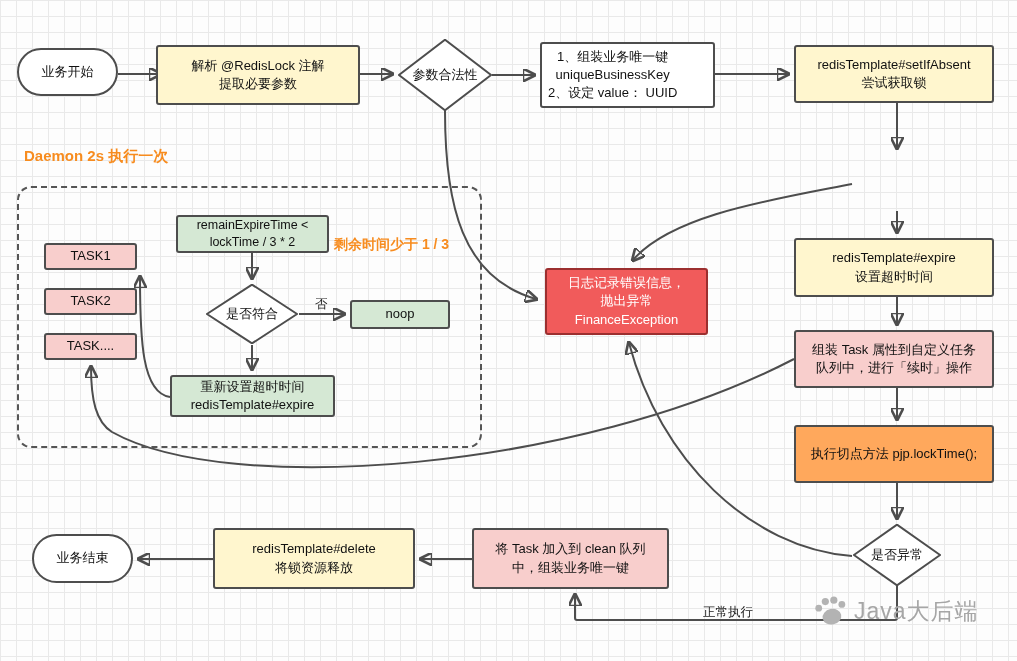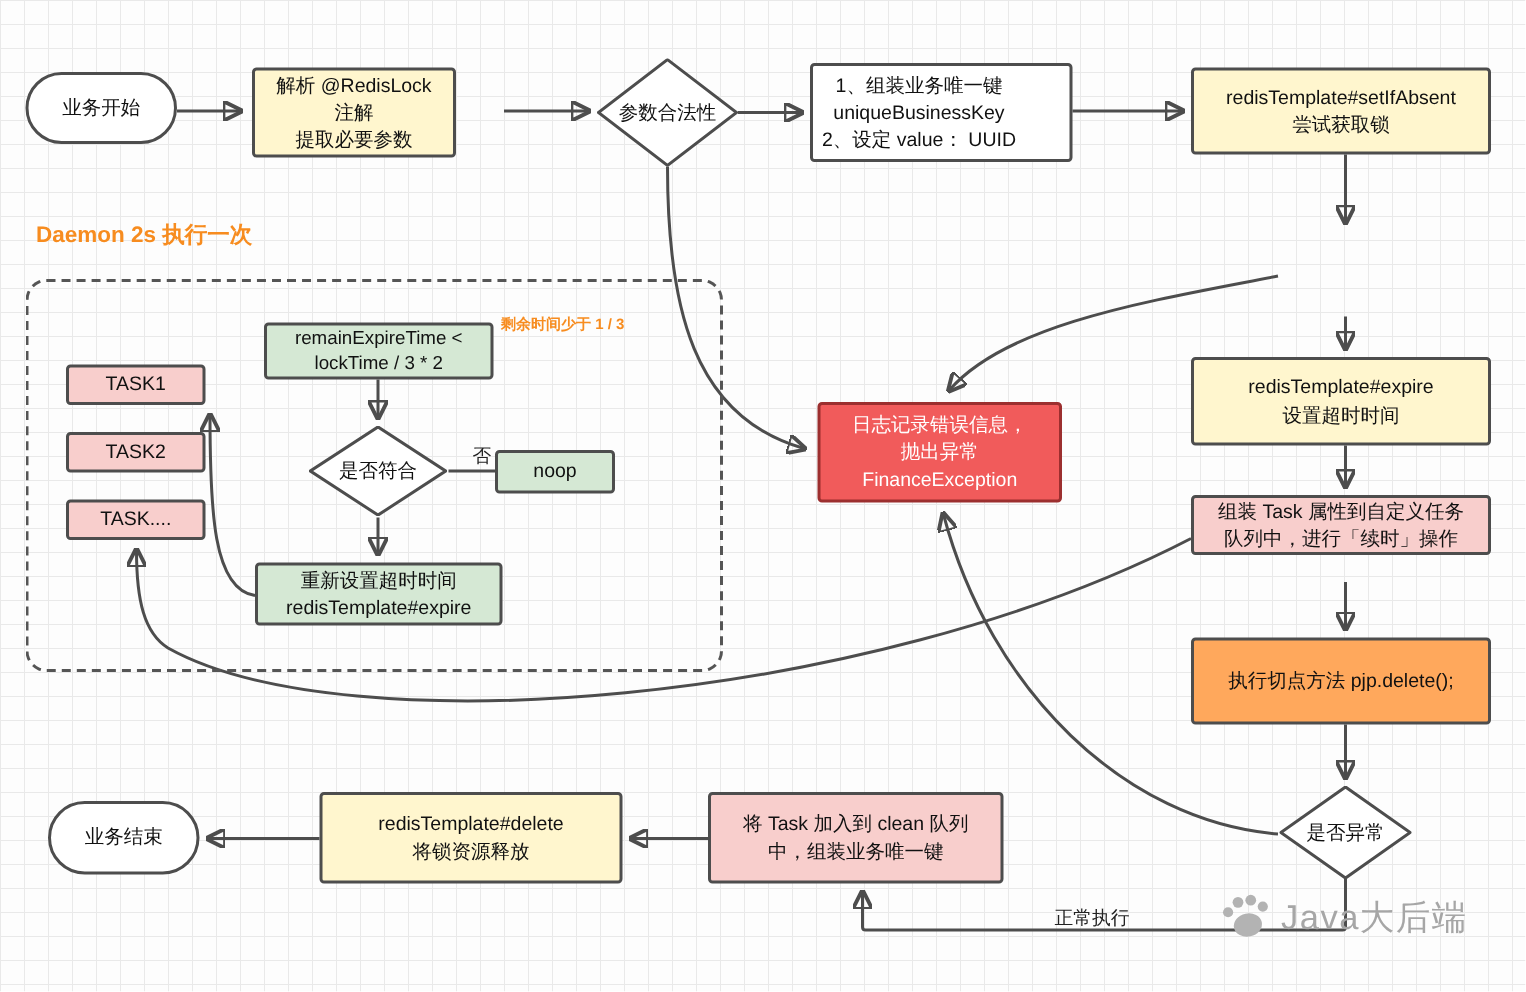--- a/index.html
+++ b/index.html
@@ -79,45 +79,45 @@
     <path d="M170,397 C142,393 140,340 140,277" marker-end="url(#arrow)"></path>
     <path d="M897,586 L897,618 Q897,620 895,620 L577,620 Q575,620 575,618 L575,595" marker-end="url(#arrow)"></path>
     <path d="M472,559 L421,559" marker-end="url(#arrow)"></path>
     <path d="M213,559 L139,559" marker-end="url(#arrow)"></path>
   </svg>
 
   <div class="daemon-box" style="left:17px;top:186px;width:461px;height:258px"></div>
 
   <div class="node pill" style="left:17px;top:48px;width:101px;height:48px">业务开始</div>
 
-  <div class="node yellow" style="left:168px;top:45px;width:136px;height:60px">解析 @RedisLock 注解
+  <div class="node yellow" style="left:156px;top:45px;width:204px;height:60px">解析 @RedisLock 注解
 提取必要参数</div>
 
   <div class="diamond" style="left:398px;top:39px;width:94px;height:72px">
     <svg viewBox="0 0 100 100" preserveAspectRatio="none">
       <polygon points="50,1 99,50 50,99 1,50" vector-effect="non-scaling-stroke"></polygon>
     </svg>
     <span class="dlabel">参数合法性</span>
   </div>
 
   <div class="node align-left" style="left:540px;top:42px;width:175px;height:66px">1、组装业务唯一键
 uniqueBusinessKey
 2、设定 value：  UUID</div>
 
   <div class="node yellow" style="left:794px;top:45px;width:200px;height:58px">redisTemplate#setIfAbsent
 尝试获取锁</div>
 
 
   <div class="node yellow" style="left:794px;top:238px;width:200px;height:59px">redisTemplate#expire
 设置超时时间</div>
 
-  <div class="node pink" style="left:794px;top:330px;width:200px;height:40px">组装 Task 属性到自定义任务
+  <div class="node pink" style="left:794px;top:330px;width:200px;height:58px">组装 Task 属性到自定义任务
 队列中，进行「续时」操作</div>
 
-  <div class="node orange" style="left:794px;top:425px;width:200px;height:58px">执行切点方法 pjp.delete();</div>
+  <div class="node orange" style="left:794px;top:425px;width:200px;height:58px">执行切点方法 pjp.lockTime();</div>
 
   <div class="diamond" style="left:853px;top:524px;width:88px;height:62px">
     <svg viewBox="0 0 100 100" preserveAspectRatio="none">
       <polygon points="50,1 99,50 50,99 1,50" vector-effect="non-scaling-stroke"></polygon>
     </svg>
     <span class="dlabel">是否异常</span>
   </div>
 
   <div class="node red" style="left:545px;top:268px;width:163px;height:67px">日志记录错误信息，
 抛出异常
@@ -125,30 +125,30 @@
 
   <div class="note" style="left:24px;top:147px;font-size:15px">Daemon 2s 执行一次</div>
 
   <div class="node pink" style="left:44px;top:243px;width:93px;height:27px">TASK1</div>
   <div class="node pink" style="left:44px;top:288px;width:93px;height:27px">TASK2</div>
   <div class="node pink" style="left:44px;top:333px;width:93px;height:27px">TASK....</div>
 
   <div class="node green" style="left:176px;top:215px;width:153px;height:38px;font-size:12.5px">remainExpireTime &lt;
 lockTime / 3 * 2</div>
 
-  <div class="note" style="left:334px;top:209px;font-size:10px">剩余时间少于 1 / 3</div>
+  <div class="note" style="left:334px;top:236px;font-size:14px">剩余时间少于 1 / 3</div>
 
   <div class="diamond" style="left:206px;top:284px;width:92px;height:60px">
     <svg viewBox="0 0 100 100" preserveAspectRatio="none">
       <polygon points="50,1 99,50 50,99 1,50" vector-effect="non-scaling-stroke"></polygon>
     </svg>
     <span class="dlabel">是否符合</span>
   </div>
 
-  <div class="node green" style="left:330px;top:300px;width:80px;height:29px">noop</div>
+  <div class="node green" style="left:350px;top:300px;width:100px;height:29px">noop</div>
 
   <div class="node green" style="left:170px;top:375px;width:165px;height:42px">重新设置超时时间
 redisTemplate#expire</div>
 
   <div class="node pink" style="left:472px;top:528px;width:197px;height:61px">将 Task 加入到 clean 队列
 中，组装业务唯一键</div>
 
   <div class="node yellow" style="left:213px;top:528px;width:202px;height:61px">redisTemplate#delete
 将锁资源释放</div>
 

